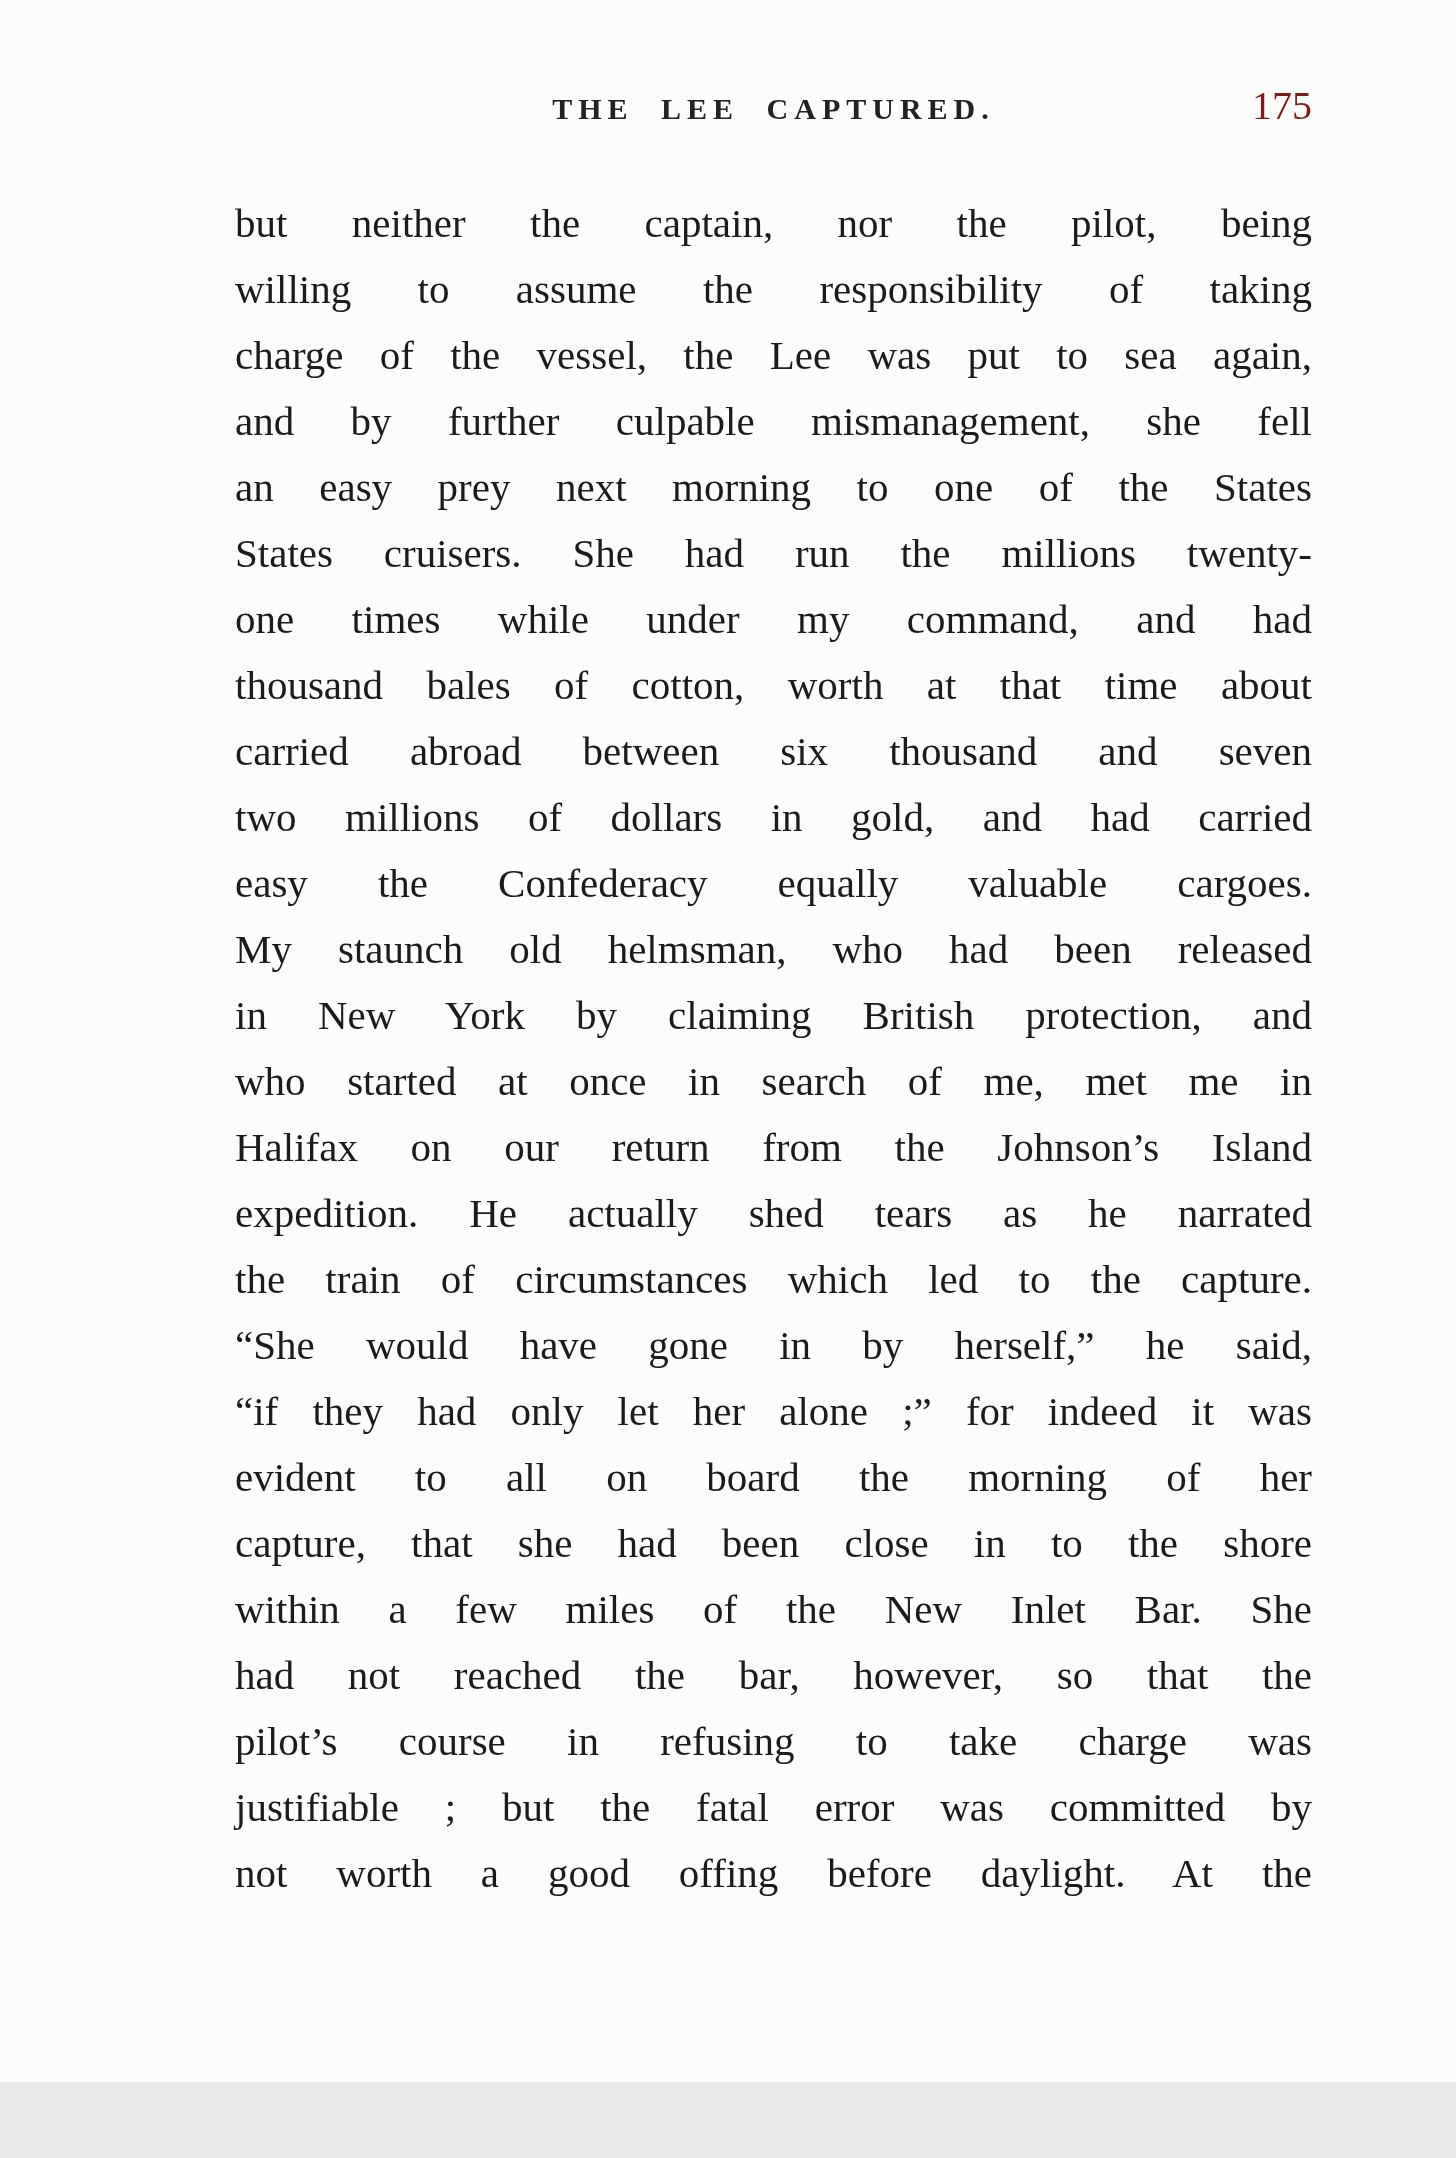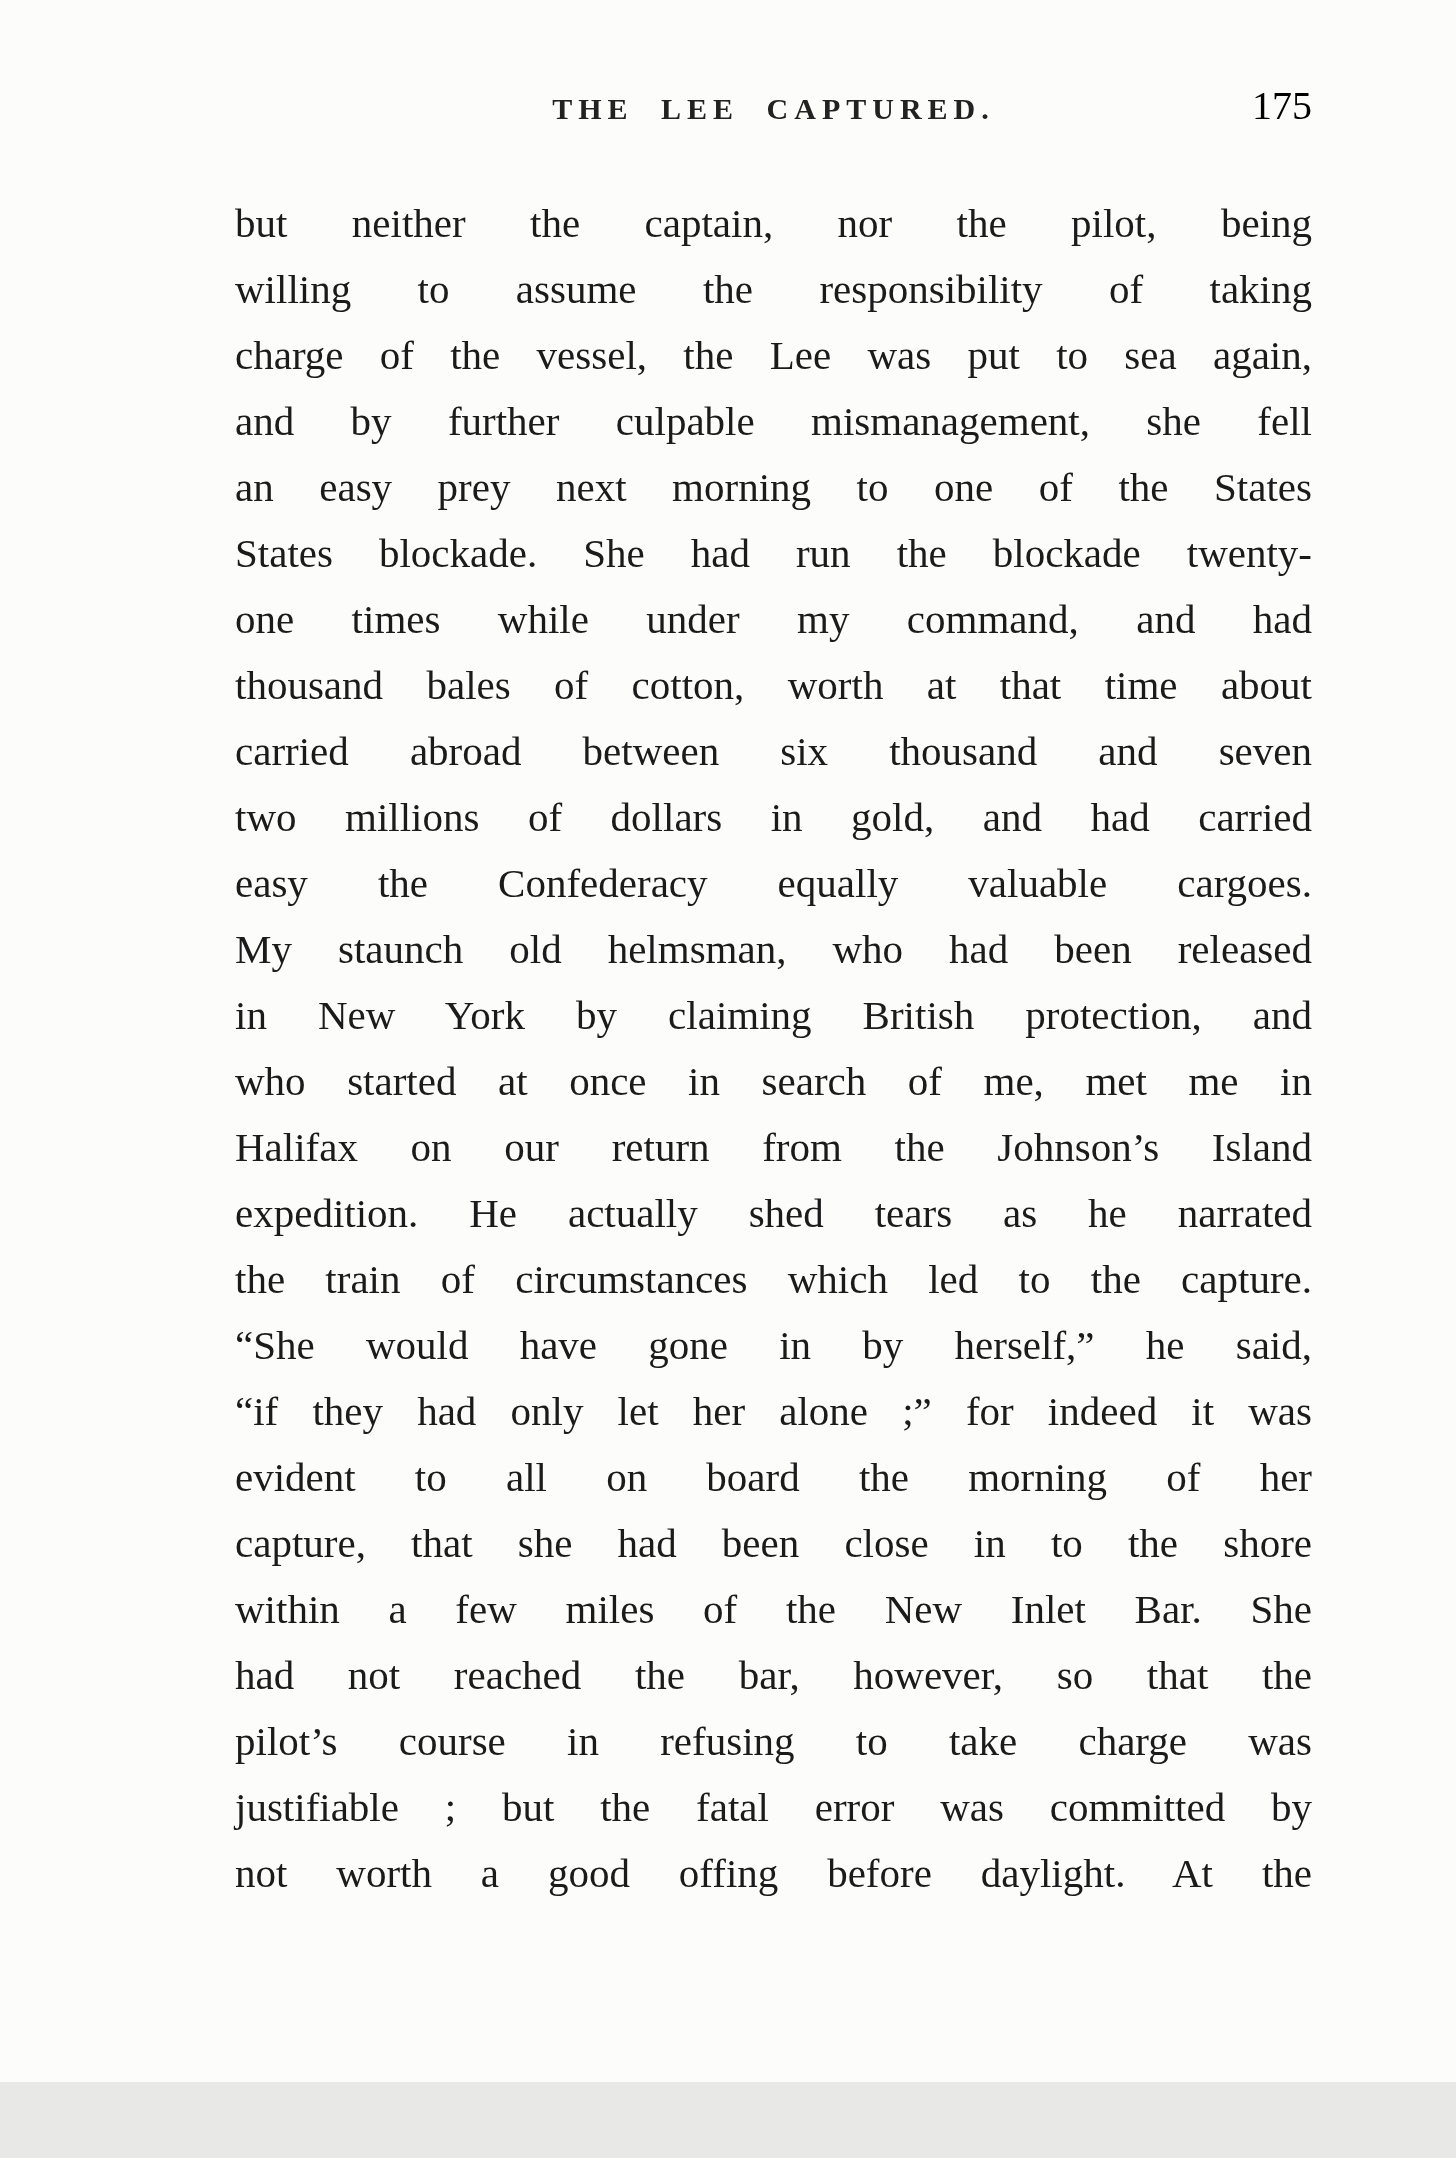--- a/index.html
+++ b/index.html
@@ -37,21 +37,21 @@
     letter-spacing: 6px;
     word-spacing: 14px;
     font-weight: 700;
     color: #222;
   }
   .page-number {
     position: absolute;
     right: 0;
     top: -10px;
     font-size: 40px;
-    color: #000000;
+    color: #7f1d1d;
   }
   .body-text {
     margin-top: 38px;
   }
   .text-line {
     font-size: 41px;
     line-height: 66px;
     white-space: normal;
     text-align: justify;
     text-align-last: justify;
@@ -69,21 +69,21 @@
       <div class="running-title">THE LEE CAPTURED.</div>
       <div class="page-number">175</div>
     </div>
 
     <div class="body-text">
         <div class="text-line">but neither the captain, nor the pilot, being</div>
         <div class="text-line">willing to assume the responsibility of taking</div>
         <div class="text-line">charge of the vessel, the Lee was put to sea again,</div>
         <div class="text-line">and by further culpable mismanagement, she fell</div>
         <div class="text-line">an easy prey next morning to one of the States</div>
-        <div class="text-line">States blockade.  She had run the blockade twenty-</div>
+        <div class="text-line">States cruisers.  She had run the millions twenty-</div>
         <div class="text-line">one times while under my command, and had</div>
         <div class="text-line">thousand bales of cotton, worth at that time about</div>
         <div class="text-line">carried abroad between six thousand and seven</div>
         <div class="text-line">two millions of dollars in gold, and had carried</div>
         <div class="text-line">easy the Confederacy equally valuable cargoes.</div>
         <div class="text-line">My staunch old helmsman, who had been released</div>
         <div class="text-line">in New York by claiming British protection, and</div>
         <div class="text-line">who started at once in search of me, met me in</div>
         <div class="text-line">Halifax on our return from the Johnson’s Island</div>
         <div class="text-line">expedition.  He actually shed tears as he narrated</div>

